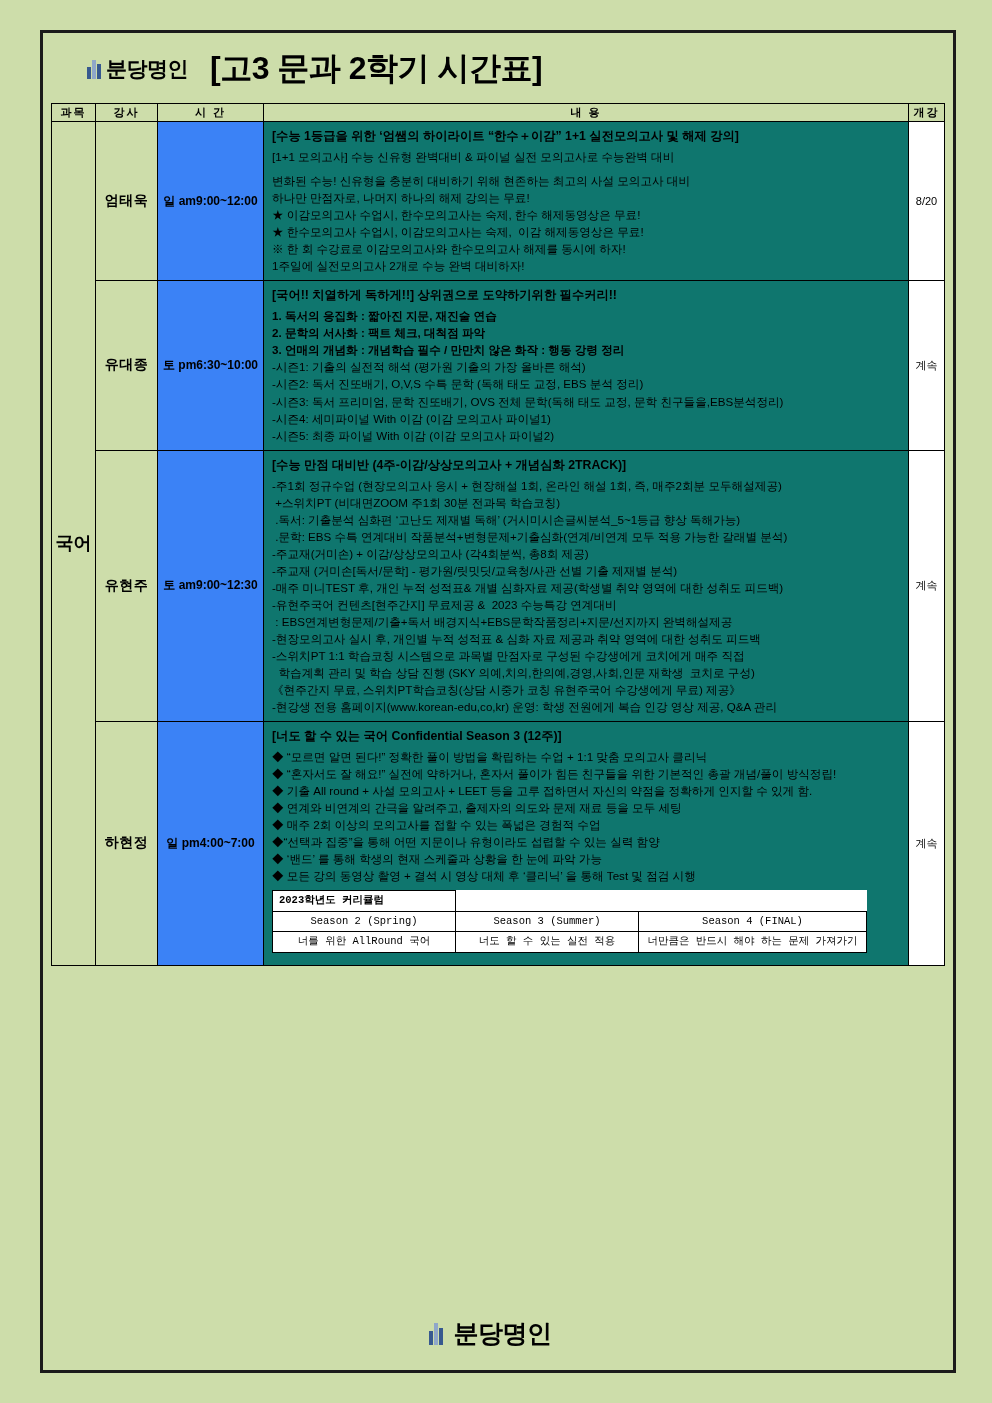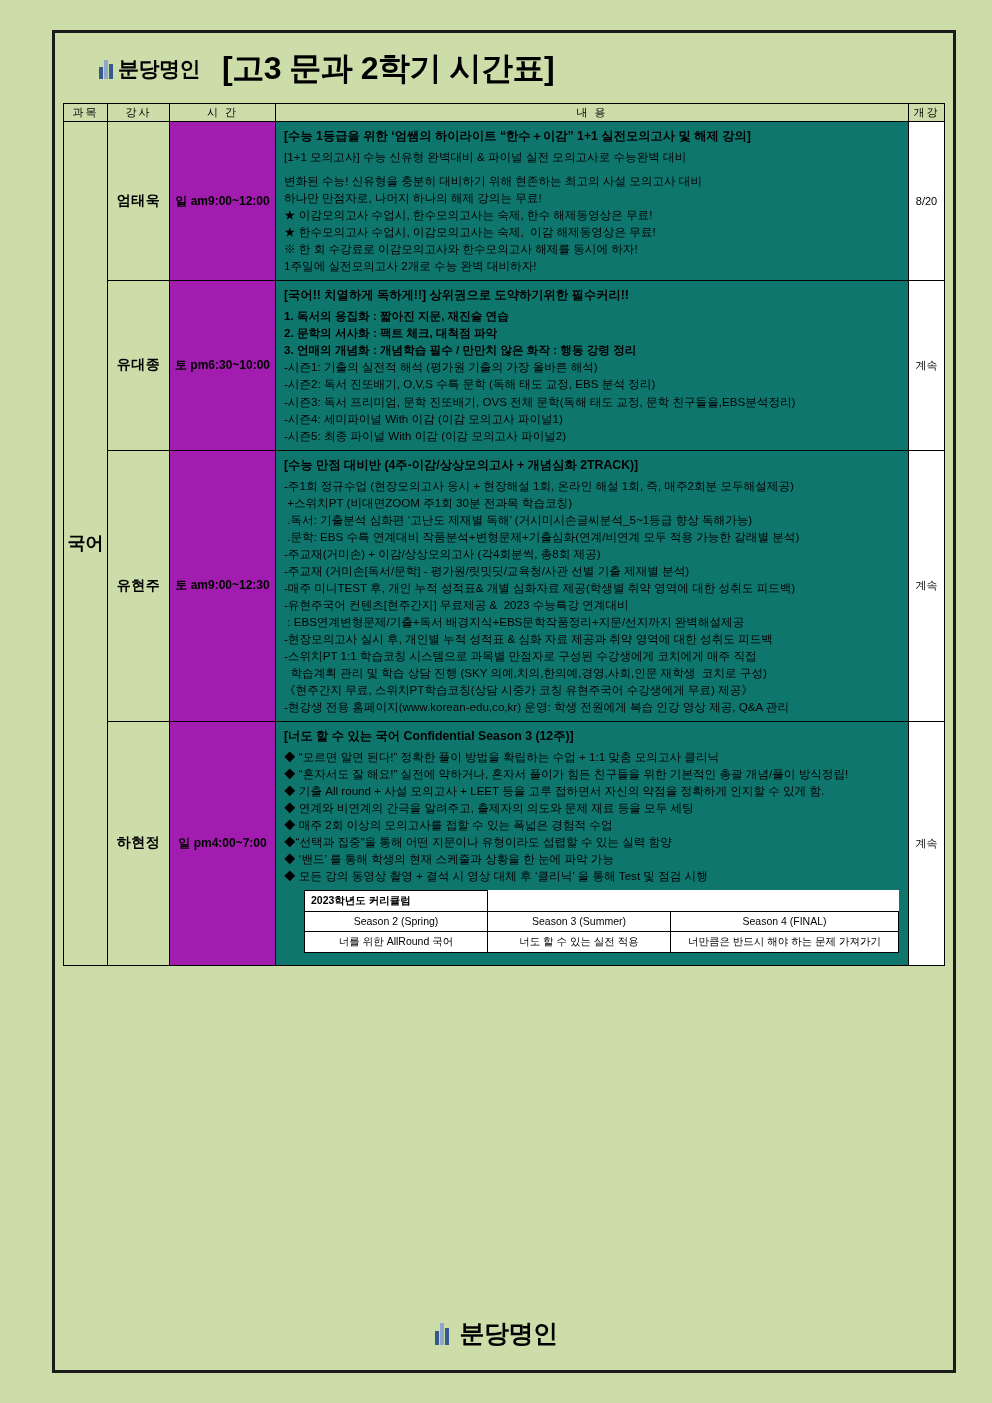--- a/index.html
+++ b/index.html
@@ -11,21 +11,21 @@
     height: 1403px;
     background: #cdddaa;
     font-family: "Liberation Sans", sans-serif;
     color: #000;
   }
   .page {
     position: relative;
     width: 992px;
     height: 1403px;
     box-sizing: border-box;
-    padding: 30px 36px 30px 52px;
+    padding: 30px 36px 30px 40px;
   }
   .frame {
     border: 3px solid #1b1b1b;
     background: #cdddaa;
     height: 100%;
     box-sizing: border-box;
     display: flex;
     flex-direction: column;
   }
   
@@ -74,21 +74,21 @@
     background: #ffffff;
     table-layout: fixed;
   }
   table.sched th, table.sched td {
     border: 1px solid #000;
     vertical-align: middle;
   }
   thead th {
     background: #cdddaa;
     font-size: 11px;
-    font-weight: normal;
+    font-weight: bold;
     height: 17px;
     padding: 0;
     text-align: center;
     letter-spacing: 2px;
   }
   th.c-subject { width: 44px; }
   th.c-teacher { width: 62px; }
   th.c-time    { width: 106px; }
   th.c-content { width: auto; }
   th.c-open    { width: 36px; }
@@ -99,21 +99,21 @@
     font-weight: bold;
   }
   td.teacher {
     background: #cdddaa;
     text-align: center;
     font-size: 14px;
     font-weight: bold;
     letter-spacing: 0.5px;
   }
   td.time {
-    background: #a21caf;
+    background: #3b82f6;
     text-align: center;
     font-size: 12px;
     font-weight: bold;
   }
   td.open {
     background: #ffffff;
     text-align: center;
     font-size: 11px;
   }
   td.content {
@@ -142,21 +142,21 @@
     background: #fff;
     font-size: 10.5px;
   }
   .inner-tbl td, .inner-tbl th {
     border: 1px solid #000;
     text-align: center;
     padding: 2px 6px;
     font-weight: normal;
   }
   .inner-tbl th { font-weight: bold; }
-  .inner-tbl.curri { margin-left: 20px; }
+  .inner-tbl.curri { margin-left: 0; font-family: Liberation Mono, monospace; }
   .inner-tbl.curri .hdr { text-align: left; padding-left: 6px; font-weight: bold; }
   
   .footer {
     display: flex;
     align-items: center;
     justify-content: center;
     padding: 22px 0 20px 0;
   }
   .footer .brand-icon { width: 17px; height: 22px; margin-right: 8px;}
   .footer .brand-icon i:nth-child(1){height:14px;}

